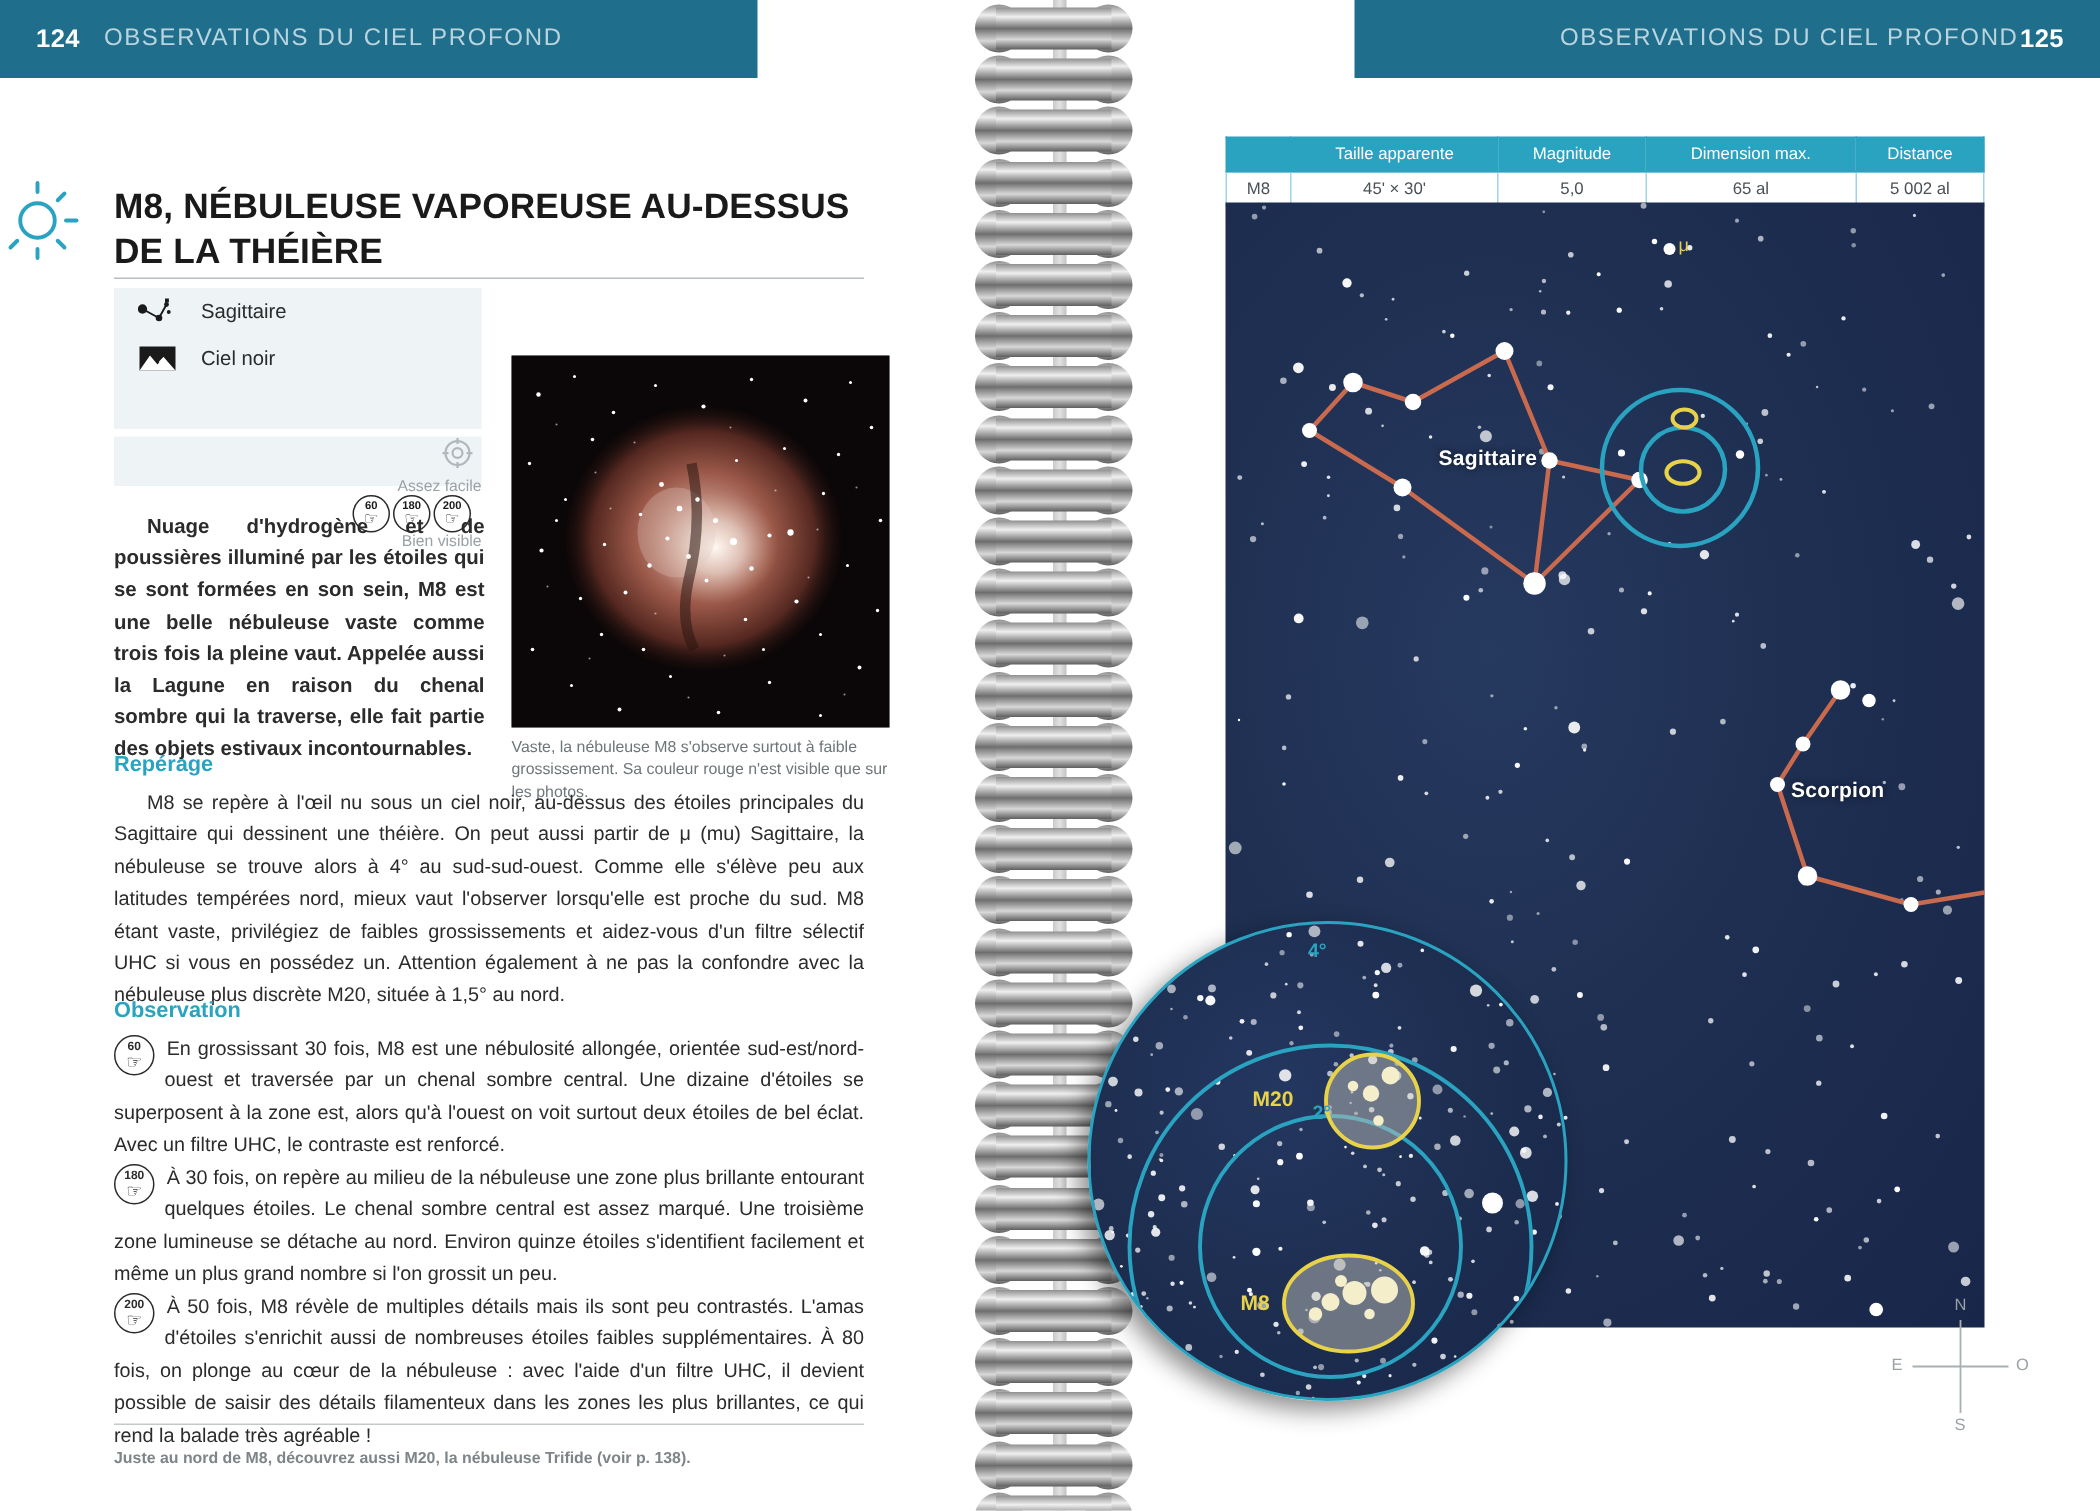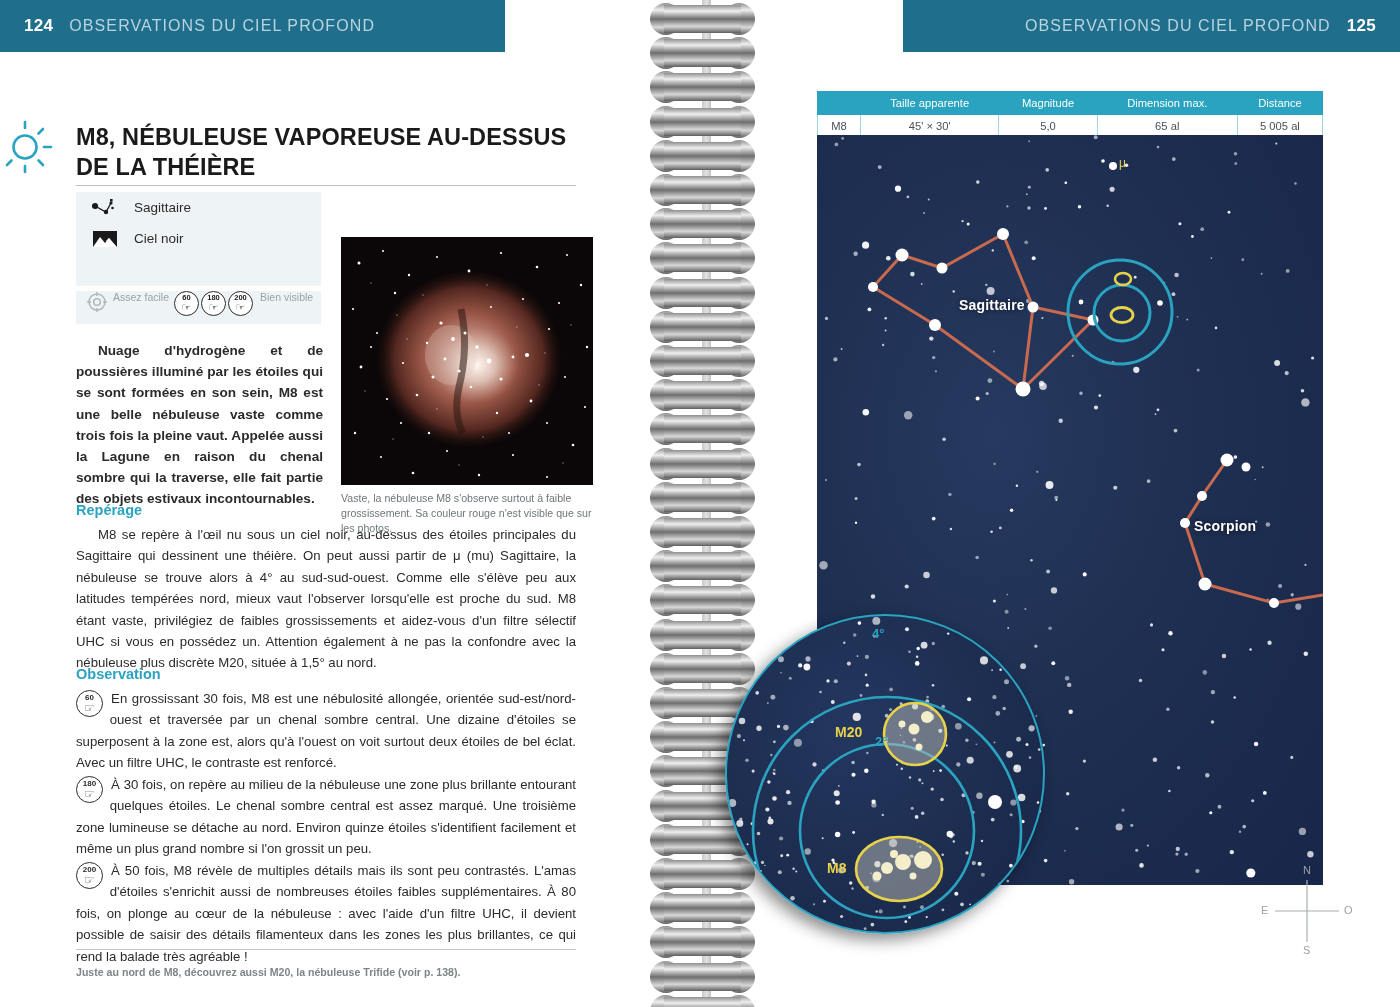--- a/index.html
+++ b/index.html
@@ -19,21 +19,21 @@
   }
   .hdr-left  { left: 0; width: 505px; padding-left: 24px; }
   .hdr-right { right: 0; width: 497px; padding-right: 24px; justify-content: flex-end; }
   .hdr-num {
     font-size: 17px; font-weight: bold; color: #ffffff; letter-spacing: .3px;
   }
   .hdr-title {
     font-size: 16px; letter-spacing: 1.1px; color: #b9d4de; font-weight: 300;
   }
   .hdr-left .hdr-num  { margin-right: 16px; }
-  .hdr-right .hdr-num { margin-left: 16px; }
+  .hdr-right .hdr-num { margin-left: 1px; }
 
   
   .lpage { position: absolute; left: 0; top: 52px; width: 620px; height: 955px; margin-top: 40px; }
 
   .sun-icon { position: absolute; left: 2px; top: 28px; width: 54px; height: 54px; }
 
   .title {
     position: absolute; left: 76px; top: 30px; width: 500px;
     font-size: 23.5px; font-weight: bold; color: #1a1a1a;
     line-height: 1.28; letter-spacing: .1px;
@@ -48,21 +48,21 @@
     position: absolute; left: 76px; top: 100px; width: 245px; height: 94px;
     background: #eef4f6;
   }
   .inforow { display: flex; align-items: center; height: 31.3px; padding-left: 16px; }
   .inforow .ic { width: 34px; display: flex; align-items: center; }
   .inforow .lbl { font-size: 13.5px; color: #2b2b2b; margin-left: 8px; }
   .inforow .lbl.b { font-weight: bold; }
 
   .ratingbar {
     position: absolute; left: 76px; top: 199px; width: 245px; height: 33px;
-    background: #eef4f6; display: flex; align-items: flex-start; padding-left: 10px;
+    background: #eef4f6; display: flex; align-items: flex-end; padding-left: 10px; flex-direction: column;
   }
   .rate-txt { font-size: 10.5px; color: #9aa2a6; }
   .badges { display: flex; align-items: center; margin: 0 5px; }
   .badge {
     width: 25px; height: 25px; border: 1.4px solid #2b2b2b; border-radius: 50%;
     position: relative; margin-right: 2px; overflow: hidden; background: #fff;
   }
   .badge .bn {
     position: absolute; top: 1px; left: 0; width: 100%; text-align: center;
     font-size: 7.5px; font-weight: bold; color: #1a1a1a;
@@ -815,21 +815,21 @@
           <th>Dimension max.</th>
           <th>Distance</th>
         </tr>
       </thead>
       <tbody>
         <tr>
           <td>M8</td>
           <td>45' × 30'</td>
           <td>5,0</td>
           <td>65 al</td>
-          <td>5 005 al</td>
+          <td>5 002 al</td>
         </tr>
       </tbody>
     </table>
 
     <div class="chart">
       <div class="chart-clip">
         <svg width="506" height="750" viewBox="0 0 506 750">
           <g id="bgstars">
               <circle cx="433.8" cy="738.0" r="4.56" fill="#fff" opacity="1.00"></circle>
               <circle cx="220.3" cy="336.8" r="1.13" fill="#fff" opacity="0.55"></circle>

